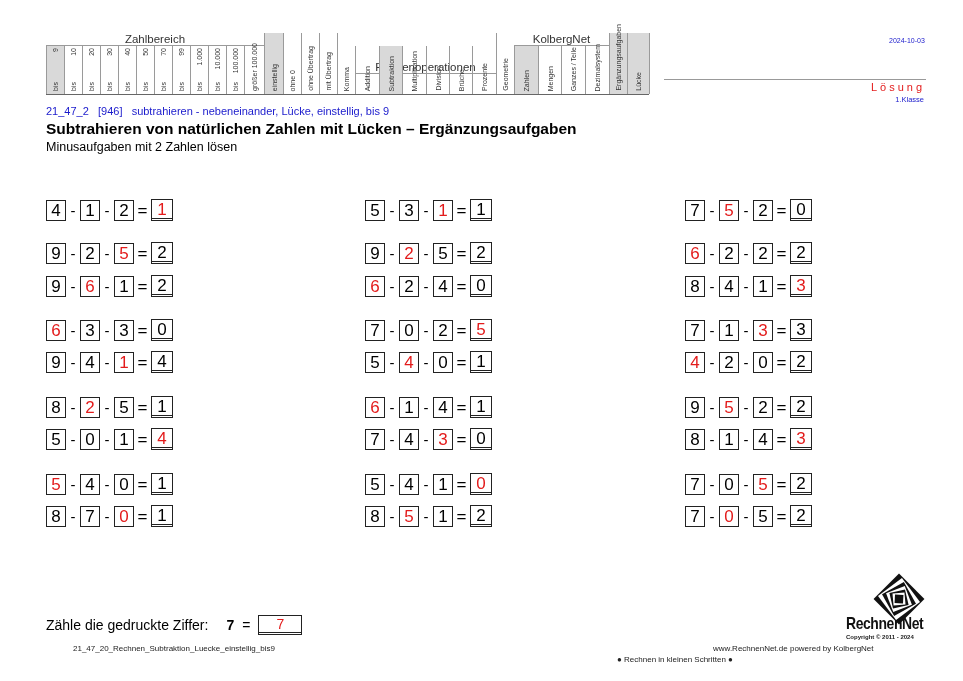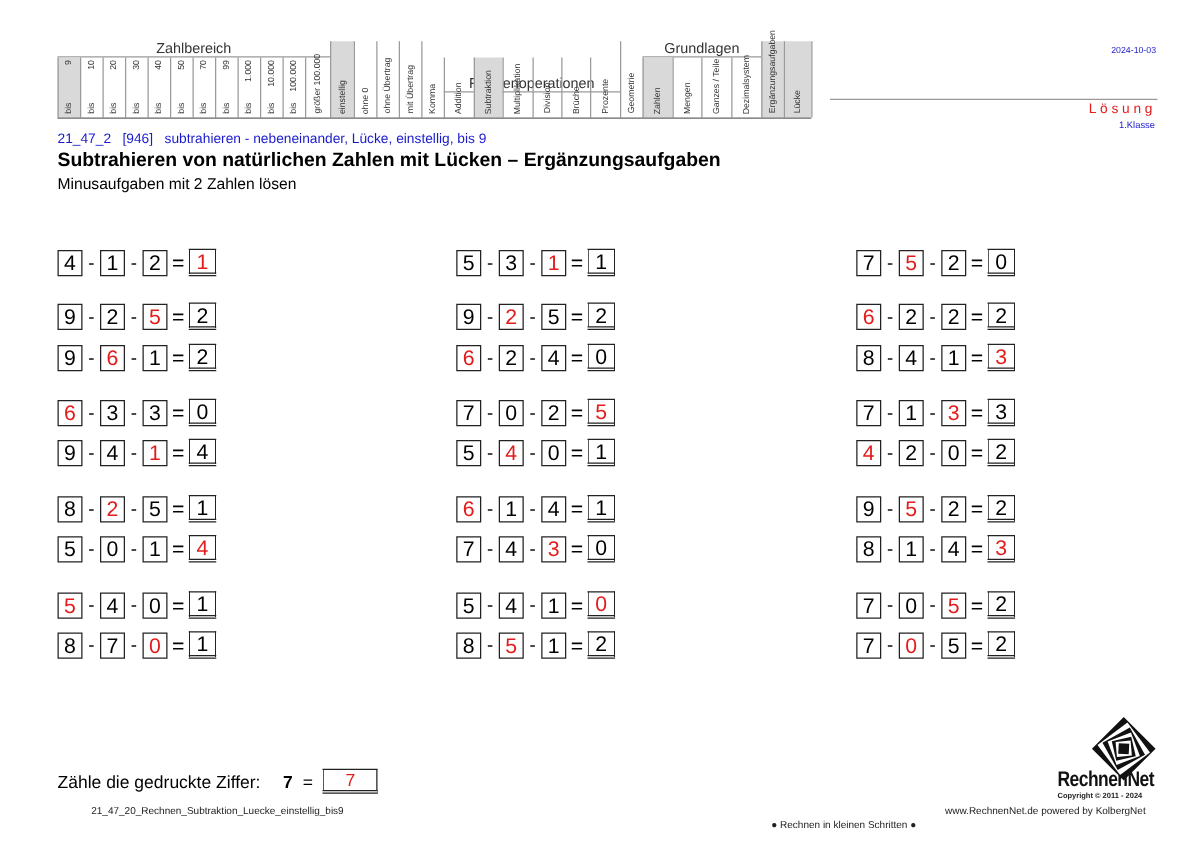--- a/index.html
+++ b/index.html
@@ -31,32 +31,32 @@
   .res { width:22px; height:22px; border:1px solid #222; border-bottom:3px double #222; box-sizing:border-box; font-size:17px; line-height:19px; text-align:center; }
   .res.gap { color:#e31b1b; }
 
   
   .count { position:absolute; left:46px; top:615px; font-size:14px; display:flex; align-items:center; }
   .count .digit { font-weight:bold; margin-left:18px; }
   .count .eq2 { margin:0 8px; }
   .count .ans { width:44px; height:20px; border:1px solid #222; border-bottom:3px double #222; box-sizing:border-box; color:#e31b1b; text-align:center; font-size:14px; line-height:17px; }
   .filename { position:absolute; left:46px; top:644px; font-size:8px; color:#222;margin-left:27px; }
   .slogan { position:absolute; left:617px; top:644px; font-size:8px; color:#222;margin-top:11px; }
-  .site { position:absolute; left:756px; top:644px; font-size:8px; color:#222; }
+  .site { position:absolute; left:713px; top:644px; font-size:8px; color:#222; }
   .logo { position:absolute; left:873px; top:573px; width:52px; height:52px; }
   .brand { position:absolute; left:846px; top:614px; font-size:17px; font-weight:bold; letter-spacing:-0.5px; transform:scaleX(0.82); transform-origin:left; color:#111; }
   .copyright { position:absolute; left:846px; top:634px; font-size:6px; font-weight:bold; color:#222; }
 </style>
 </head>
 <body>
 
 <div class="hdr" id="hdr">
     <div class="grp-title" style="left: 0px; width: 218px;">Zahlbereich</div>
     <div class="grp-title" style="left: 309px; width: 141px; margin-top: 28px;">Rechenoperationen</div>
-    <div class="grp-title" style="left: 468px; width: 95px;">Grundlagen</div>
+    <div class="grp-title" style="left: 468px; width: 95px;">KolbergNet</div>
     <div class="col shaded" style="left: 0px; width: 18px; top: 13px; height: 48px;">
       <div class="top-txt">
         <span class="vtext">9</span>
       </div>
       <div class="bot-txt">
         <span class="vtext">bis</span>
       </div>
     </div>
     <div class="col" style="left: 18px; width: 18px; top: 13px; height: 48px;">
       <div class="top-txt">

